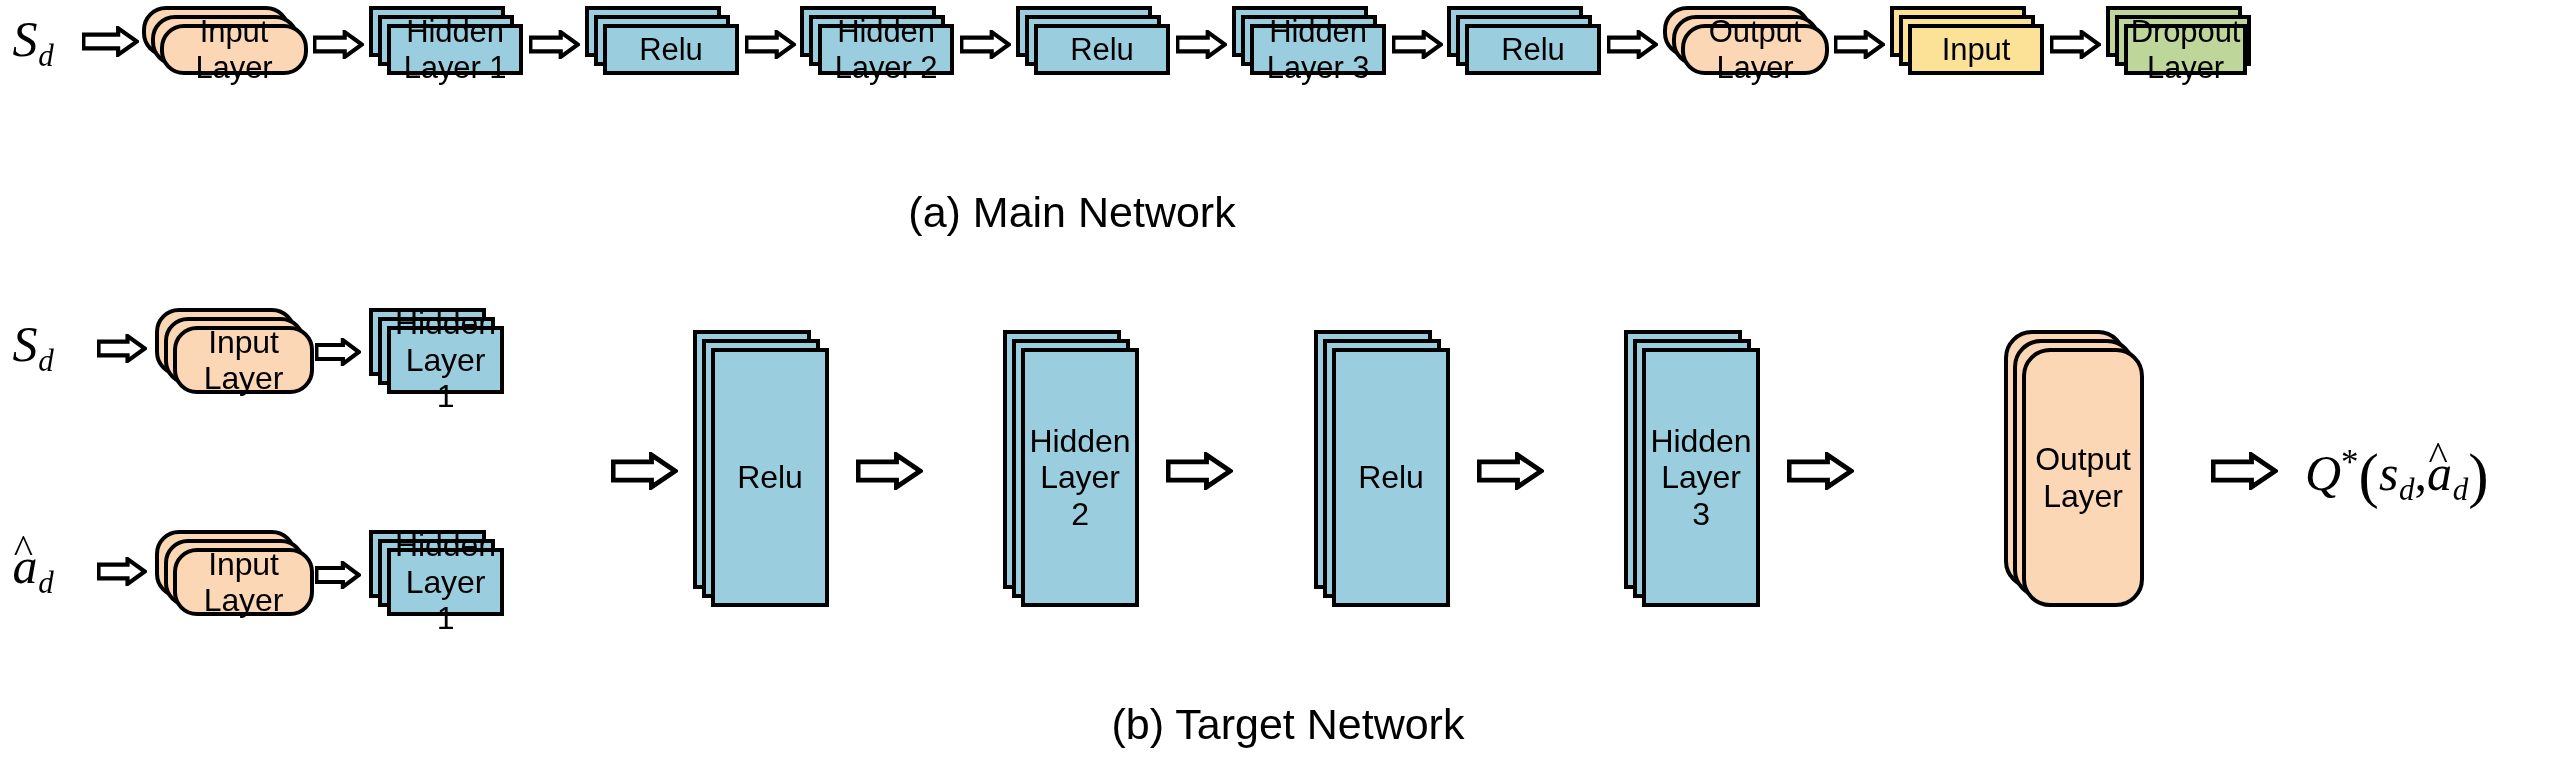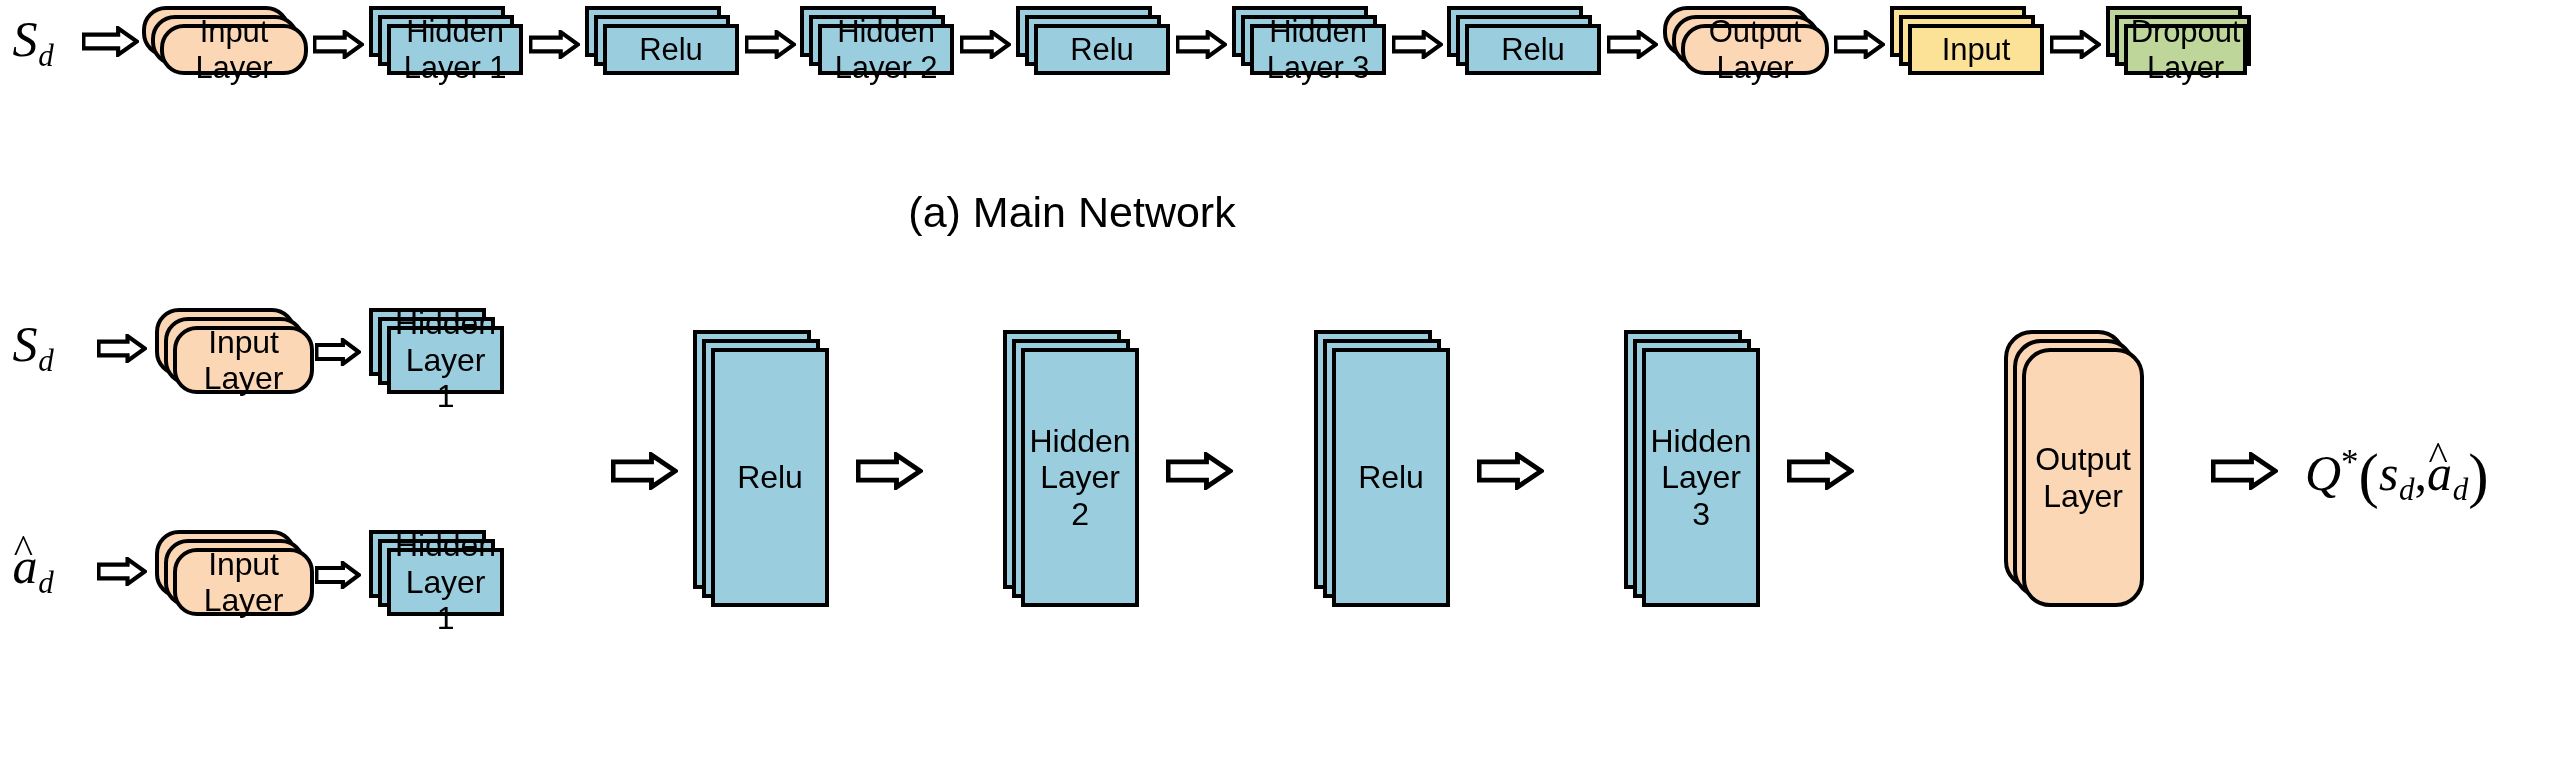--- a/index.html
+++ b/index.html
@@ -392,15 +392,16 @@
   <div class="arrow" style="left:2211px; top:452px;">
     <svg width="67" height="38" viewBox="0 0 96 54">
       <path d="M3,14 L58,14 L58,4 L92,27 L58,50 L58,40 L3,40 Z" fill="#fff" stroke="#000" stroke-width="7" stroke-linejoin="miter"></path>
     </svg>
   </div>
 
   <div class="math" style="left:2305px; top:445px; font-size:50px;">
     <span>Q</span><span class="star">*</span><span class="paren">(</span><span>s</span><span class="sub">d</span><span class="comma">,</span><span class="hatwrap"><span class="hat">^</span><span>a</span></span><span class="sub">d</span><span class="paren">)</span>
   </div>
 
+  <div class="caption" style="left:0; top:700px; width:2576px;">(b) Target Network</div>
 
 </div>
 
 
 </body></html>

